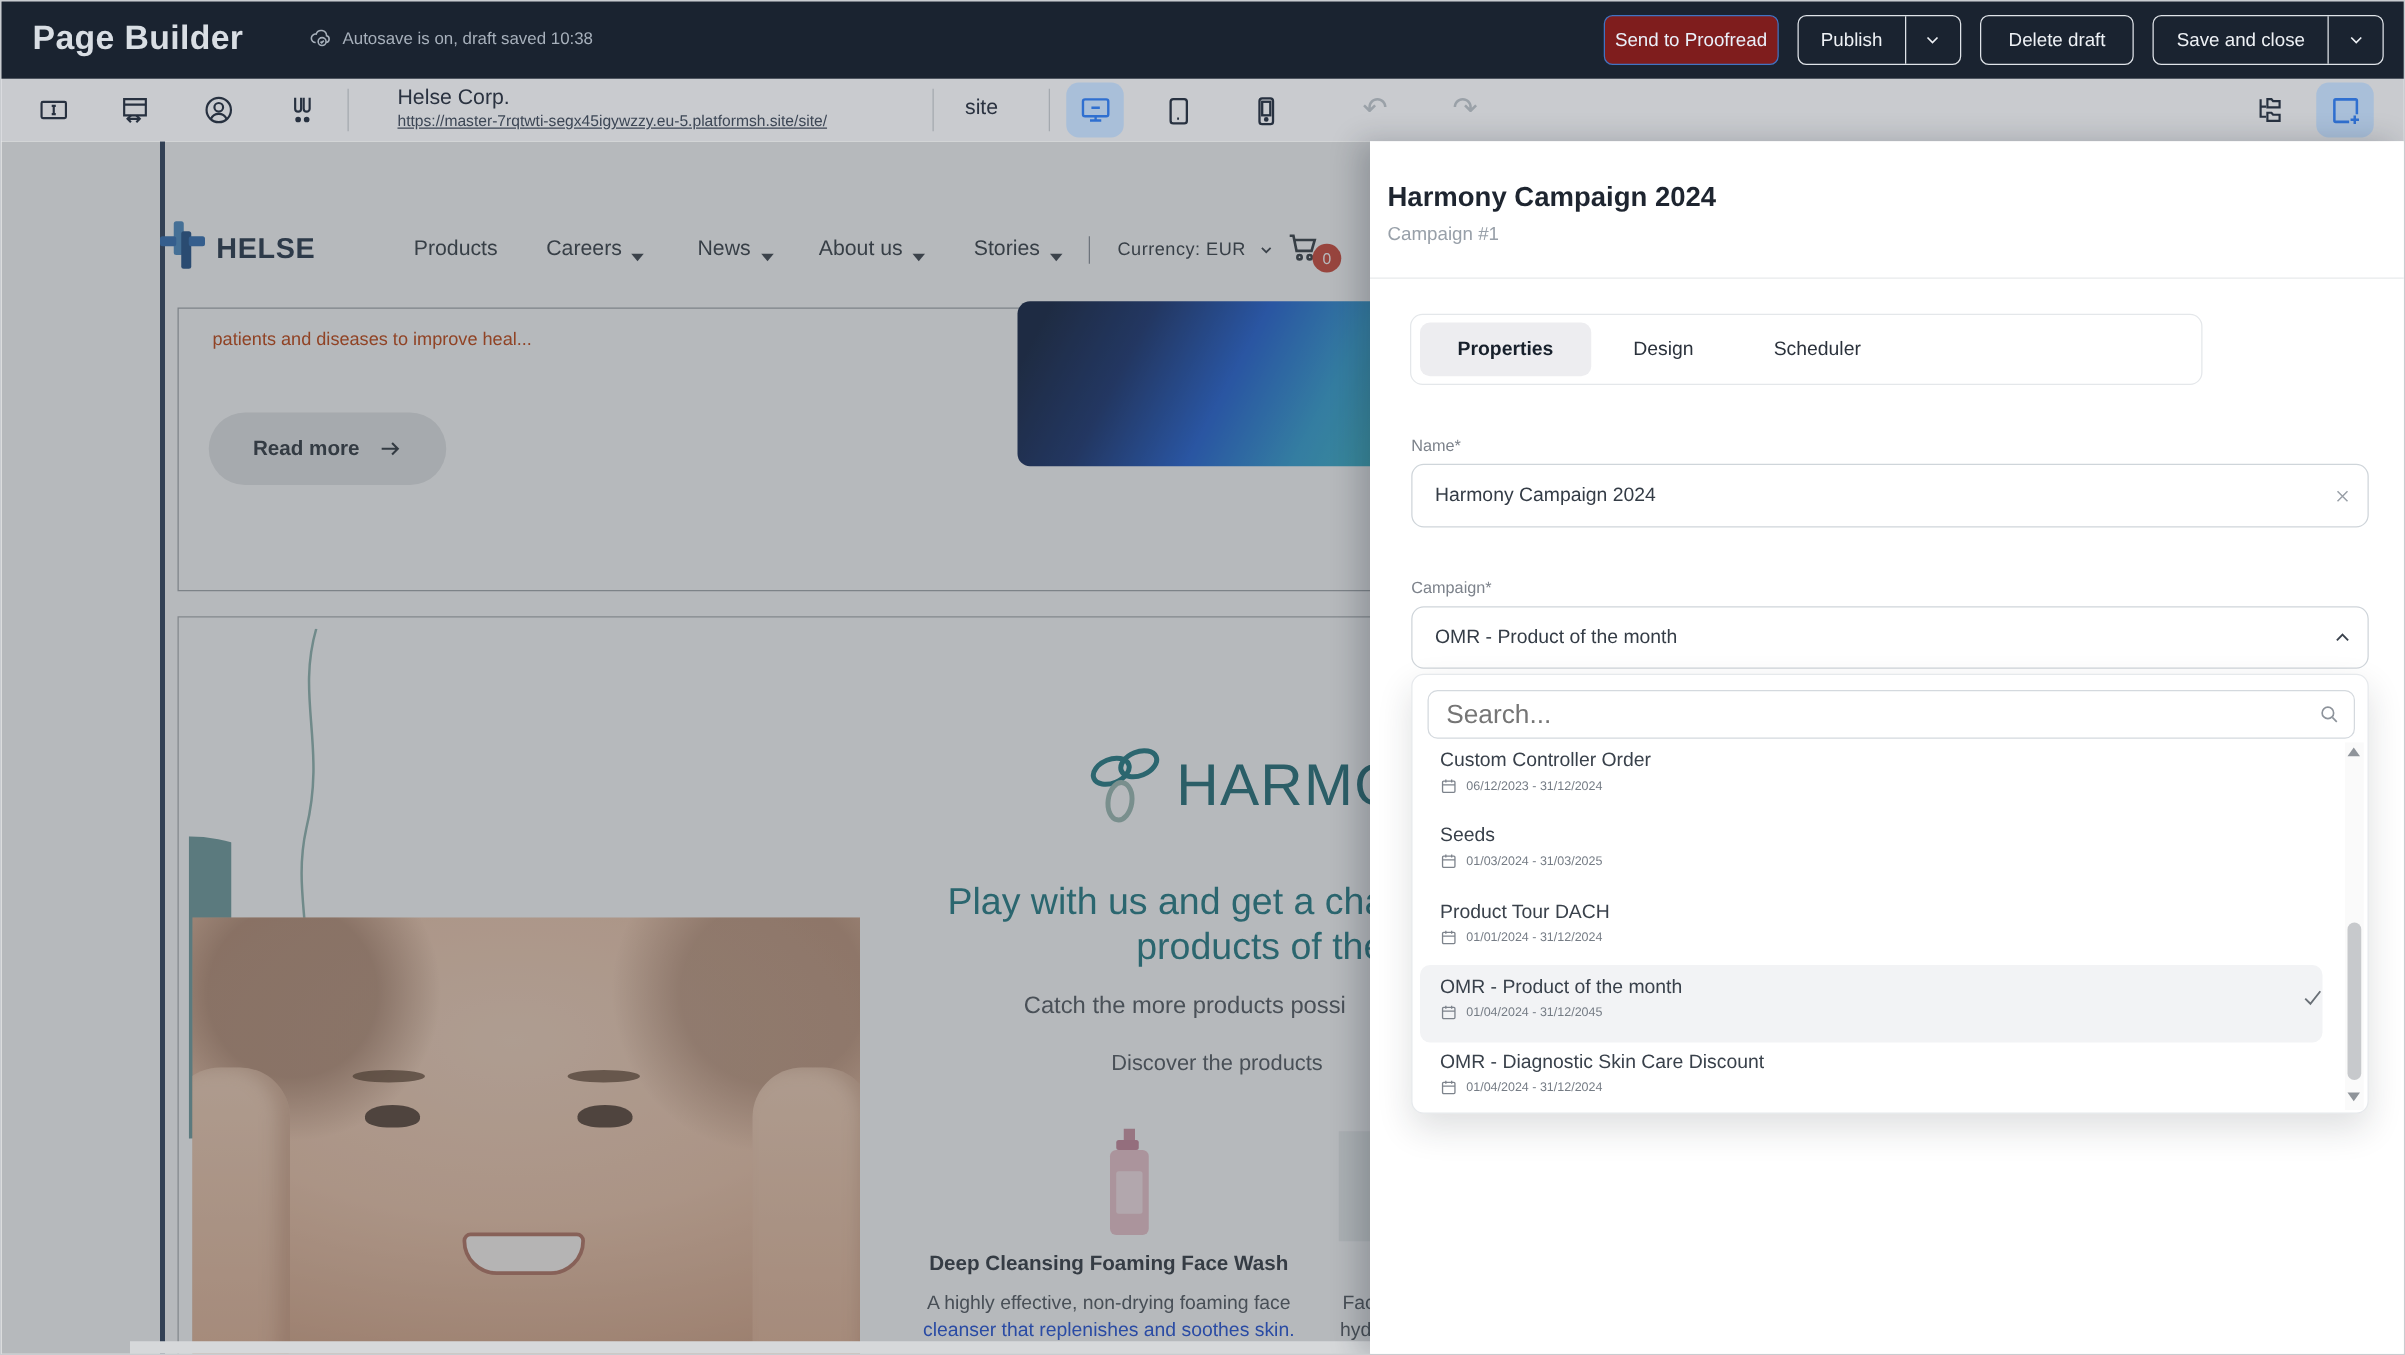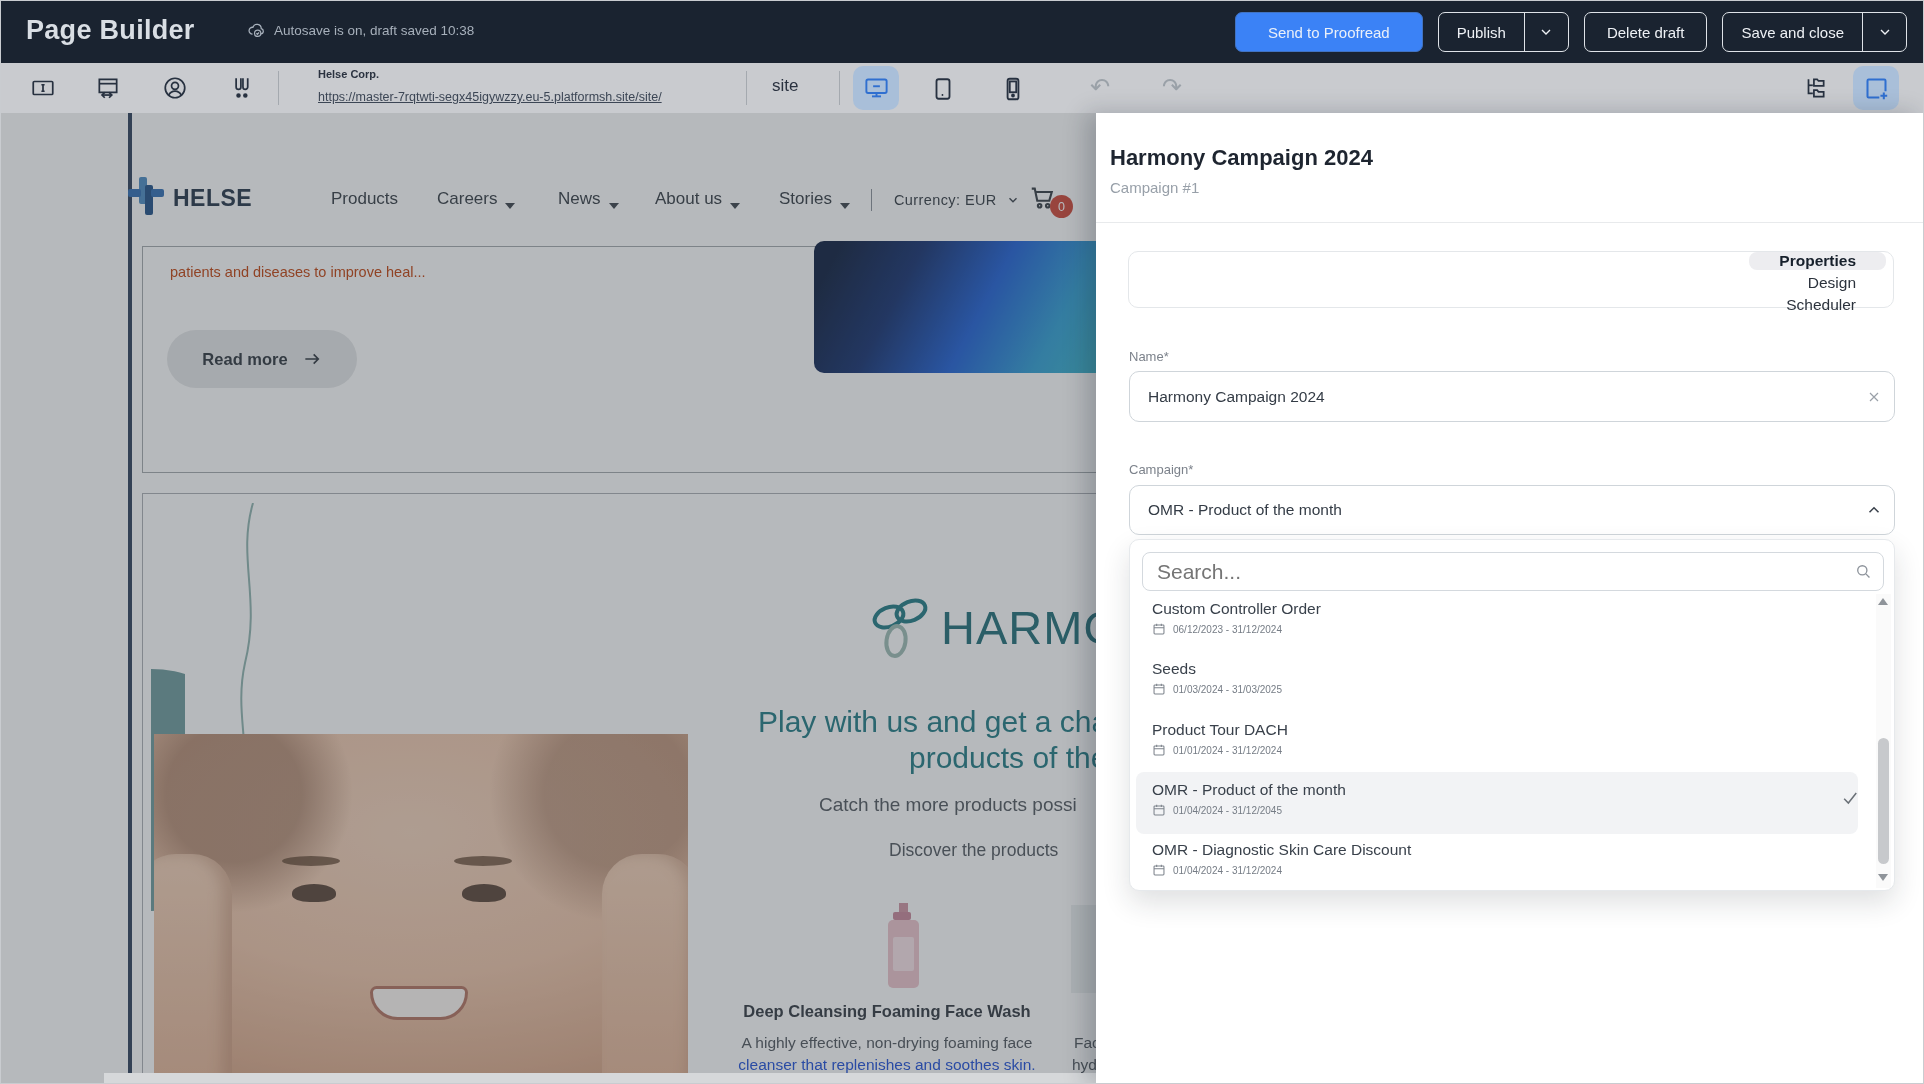--- a/index.html
+++ b/index.html
@@ -6,31 +6,31 @@
   html,body { width:1924px; height:1084px; overflow:hidden; }
   body { font-family:"Liberation Sans","DejaVu Sans",sans-serif; }
   #app { position:relative; width:1924px; height:1084px; background:#fff; border:1px solid #c9ccd0; overflow:hidden; }
 
   
   .topbar { position:absolute; left:0; top:0; width:1924px; height:62px; background:#1a2330; z-index:60; }
   .tb-title { position:absolute; left:25px; top:14px; font-size:27px; font-weight:bold; color:#d9dee4; letter-spacing:0.3px; }
   .autosave { position:absolute; left:246px; top:20px; display:flex; align-items:center; gap:8px; color:#a7b0bb; font-size:13.5px; }
   .tb-actions { position:absolute; right:18px; top:11px; height:40px; display:flex; gap:15px; z-index:61; }
   .btn { height:40px; display:flex; align-items:center; justify-content:center; font-size:15px; border-radius:7px; cursor:pointer; white-space:nowrap; }
-  .btn-primary { background:#3b82f6; color:#eaf0f9; padding:0 32px; border:1px solid #4173c2; }
+  .btn-primary { background:#7f1d1d; color:#eaf0f9; padding:0 8px; border:1px solid #4173c2; }
   .btn-outline { background:transparent; color:#eef1f5; border:1px solid #dfe3e8; padding:0 22px; }
   .btn-split { background:transparent; color:#eef1f5; border:1px solid #dfe3e8; padding:0; }
   .btn-split .lbl { padding:0 18px; }
   .btn-split .car { width:44px; height:100%; display:flex; align-items:center; justify-content:center; border-left:1px solid #dfe3e8; }
 
   
   .toolbar { position:absolute; left:0; top:62px; width:1924px; height:50px; background:#c9cbcf; z-index:55; }
   .tool-ic { position:absolute; top:11px; width:28px; height:28px; display:flex; align-items:center; justify-content:center; color:#273140; cursor:pointer; }
   .tdiv { position:absolute; top:8px; width:1px; height:34px; background:#a4a9af; }
-  .site-name { position:absolute; left:317px; top:5px; font-size:11px; font-weight:bold; color:#2a3240; }
+  .site-name { position:absolute; left:317px; top:5px; font-size:17px; font-weight:normal; color:#2a3240; }
   .site-url { position:absolute; left:317px; top:27px; font-size:12.5px; color:#3c4655; text-decoration:underline; cursor:pointer; }
   .site-label { position:absolute; left:771px; top:13px; font-size:17px; color:#2a3240; }
   .dev-active { position:absolute; top:3px; width:46px; height:44px; border-radius:10px; background:#a9bfd9; display:flex; align-items:center; justify-content:center; color:#2f6fd0; cursor:pointer; }
   .dev { position:absolute; top:12px; width:28px; height:28px; display:flex; align-items:center; justify-content:center; color:#273140; cursor:pointer; }
   .histbtn { position:absolute; top:10px; width:30px; height:30px; font-size:24px; line-height:28px; text-align:center; color:#9aa1a8; cursor:pointer; }
 
   
   .preview { position:absolute; left:0; top:112px; width:1095px; height:972px; background:#ffffff; overflow:hidden; }
   .preview::after { content:""; position:absolute; inset:0; background:rgba(64,70,78,0.38); z-index:50; pointer-events:none; }
   .left-line { position:absolute; left:127px; top:0; width:4px; height:972px; background:#2c3e5a; }
@@ -71,21 +71,21 @@
   .card2-img { position:absolute; left:1070px; top:792px; width:40px; height:88px; background:#eef0f1; }
   .card2-f1 { position:absolute; left:1073px; top:921px; font-size:15.5px; color:#4e545b; white-space:nowrap; }
   .card2-f2 { position:absolute; left:1071px; top:943px; font-size:15.5px; color:#4e545b; white-space:nowrap; }
   .bottom-strip { position:absolute; left:103px; top:960px; width:992px; height:12px; background:#d6d8da; z-index:52; }
 
   
   .panel { position:absolute; left:1095px; top:112px; width:829px; height:972px; background:#ffffff; box-shadow:-10px 0 22px rgba(20,28,40,0.22); z-index:58; }
   .p-title { position:absolute; left:14px; top:32px; font-size:22px; font-weight:bold; color:#1e2530; }
   .p-sub { position:absolute; left:14px; top:66px; font-size:15px; color:#98a0a9; }
   .p-div { position:absolute; left:0; top:109px; width:829px; height:1px; background:#e8eaec; }
-  .tabs { position:absolute; left:32px; top:138px; width:766px; height:57px; border:1px solid #e4e7ea; border-radius:10px; display:flex; align-items:flex-end; padding:0 7px; gap:4px;flex-direction:column; }
+  .tabs { position:absolute; left:32px; top:138px; width:634px; height:57px; border:1px solid #e4e7ea; border-radius:10px; display:flex; align-items:center; padding:0 7px; gap:4px; }
   .tab { height:43px; display:flex; align-items:center; padding:0 30px; font-size:15.5px; color:#2b323c; border-radius:8px; cursor:pointer; }
   .tab.active { background:#ededf0; font-weight:bold; color:#17202b; }
   .f-label { position:absolute; left:33px; font-size:13px; color:#7c828b; }
   .f-input { position:absolute; left:33px; width:766px; height:51px; border:1px solid #cfd5da; border-radius:10px; background:#fff; display:flex; align-items:center; }
   .f-input input { border:none; outline:none; flex:1; font-size:15.5px; color:#343c46; padding:0 18px; font-family:inherit; background:transparent; }
   .ic-right { width:40px; display:flex; align-items:center; justify-content:center; color:#9aa0a8; cursor:pointer; }
   .dropdown { position:absolute; left:33px; top:426px; width:766px; height:352px; background:#fff; border:1px solid #e6e9ec; border-radius:10px; box-shadow:0 12px 28px rgba(25,32,45,0.14); }
   .dd-search { position:absolute; left:12px; top:12px; width:742px; height:39px; border:1px solid #d4d9de; border-radius:8px; display:flex; align-items:center; }
   .dd-search input { border:none; outline:none; flex:1; font-size:21px; color:#be185d; padding:0 14px; font-family:Liberation Sans, sans-serif; background:transparent; }
   .opt-name { position:absolute; left:22px; font-size:15.5px; color:#39414b; cursor:pointer; white-space:nowrap; }

